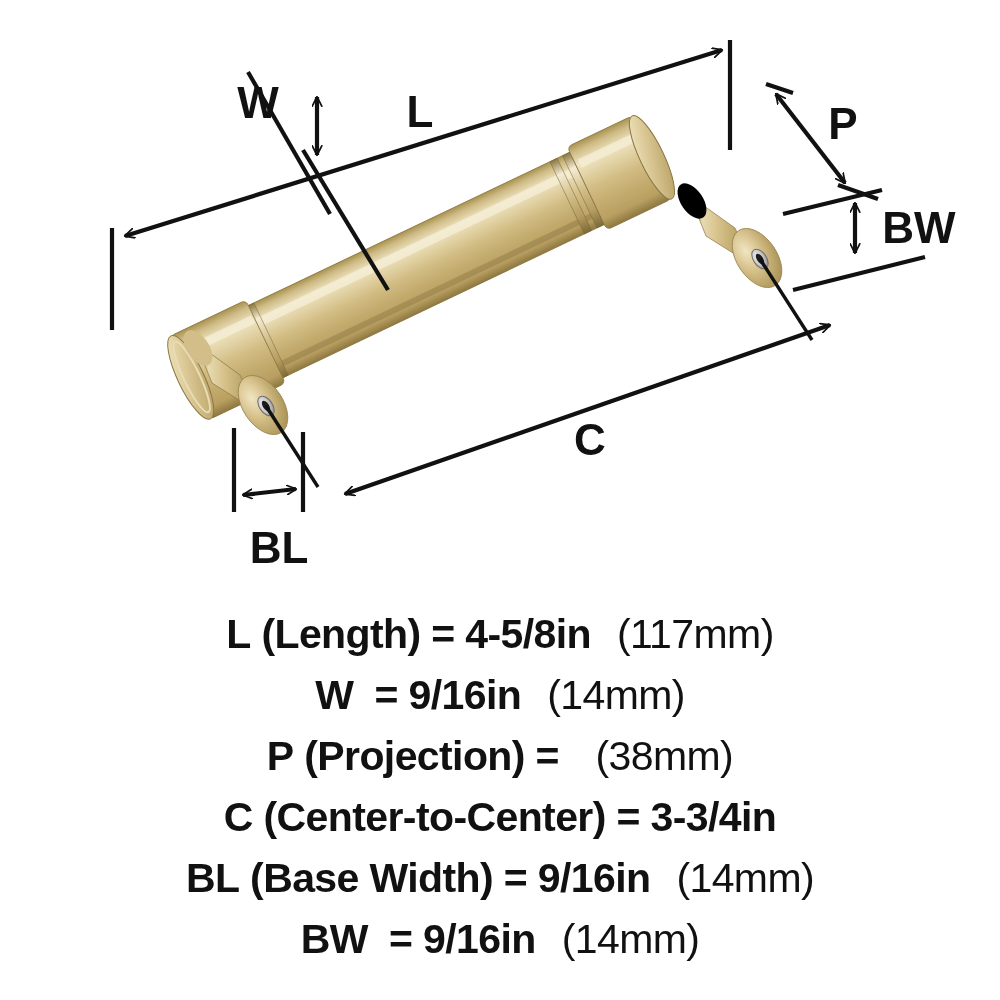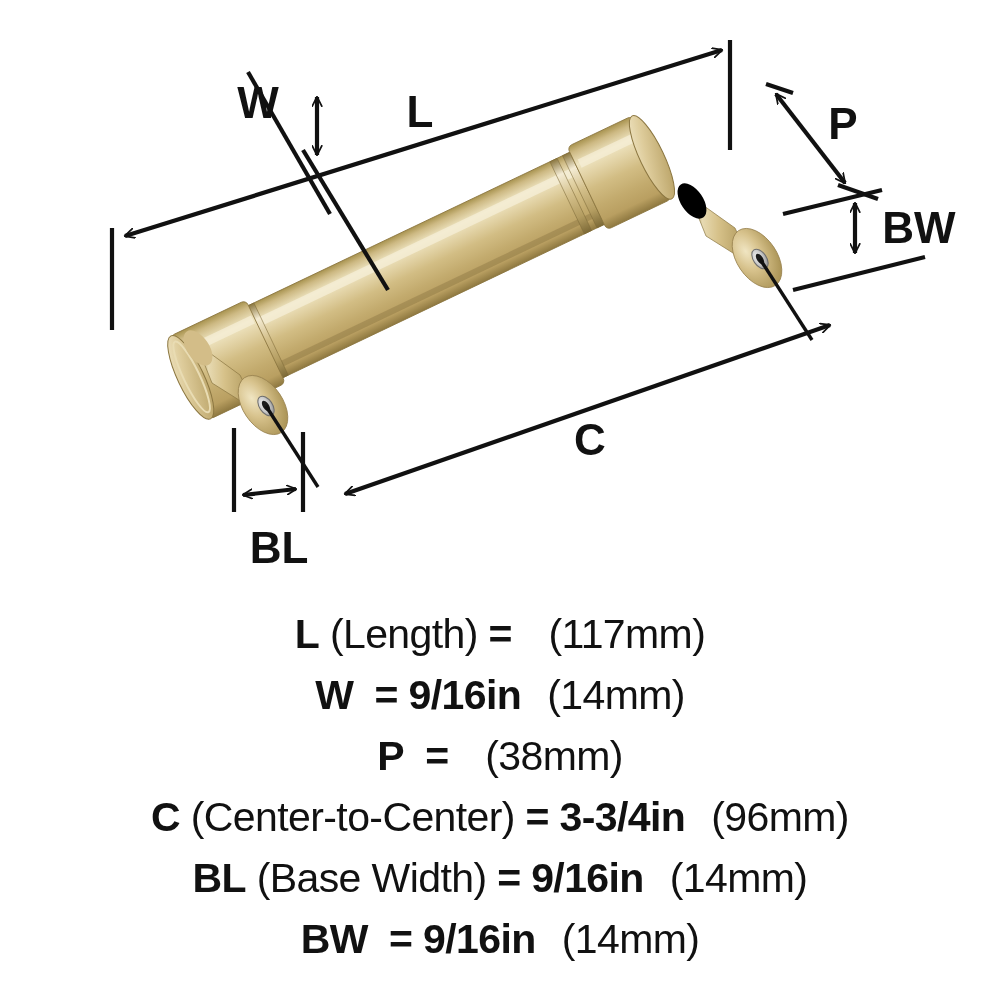--- a/index.html
+++ b/index.html
@@ -66,21 +66,21 @@
     justify-content: center;
     white-space: nowrap;
     font-size: 41px;
     letter-spacing: -0.6px;
     color: #111111;
   }
   .spec-row .s-code {
     font-weight: bold;
   }
   .spec-row .s-name {
-    font-weight: normal;
+    font-weight: bold;
   }
   .spec-row .s-val {
     font-weight: bold;
   }
   .spec-row .s-metric {
     font-weight: normal;
     margin-left: 26px;
   }
   .sp { display: inline-block; width: 0.26em; }
 </style>
@@ -254,51 +254,52 @@
 
   <div id="spec-list">
 
     <div class="spec-row">
       <span class="s-code">L</span>
         <span class="sp"></span>
         <span class="s-name">(Length)</span>
         <span class="sp"></span>
         <span class="s-val">=</span>
         <span class="sp"></span>
+        <span class="s-val">4-5/8in</span>
         <span class="s-metric">(117mm)</span>
     </div>
 
     <div class="spec-row">
       <span class="s-code">W</span>
         <span class="sp"></span>
         <span class="sp"></span>
         <span class="s-val">=</span>
         <span class="sp"></span>
         <span class="s-val">9/16in</span>
         <span class="s-metric">(14mm)</span>
     </div>
 
     <div class="spec-row">
       <span class="s-code">P</span>
         <span class="sp"></span>
+        <span class="s-name">(Projection)</span>
         <span class="sp"></span>
         <span class="s-val">=</span>
         <span class="sp"></span>
         <span class="s-metric">(38mm)</span>
     </div>
 
     <div class="spec-row">
       <span class="s-code">C</span>
         <span class="sp"></span>
         <span class="s-name">(Center-to-Center)</span>
         <span class="sp"></span>
         <span class="s-val">=</span>
         <span class="sp"></span>
         <span class="s-val">3-3/4in</span>
-        <span class="s-metric">(96mm)</span>
     </div>
 
     <div class="spec-row">
       <span class="s-code">BL</span>
         <span class="sp"></span>
         <span class="s-name">(Base Width)</span>
         <span class="sp"></span>
         <span class="s-val">=</span>
         <span class="sp"></span>
         <span class="s-val">9/16in</span>

